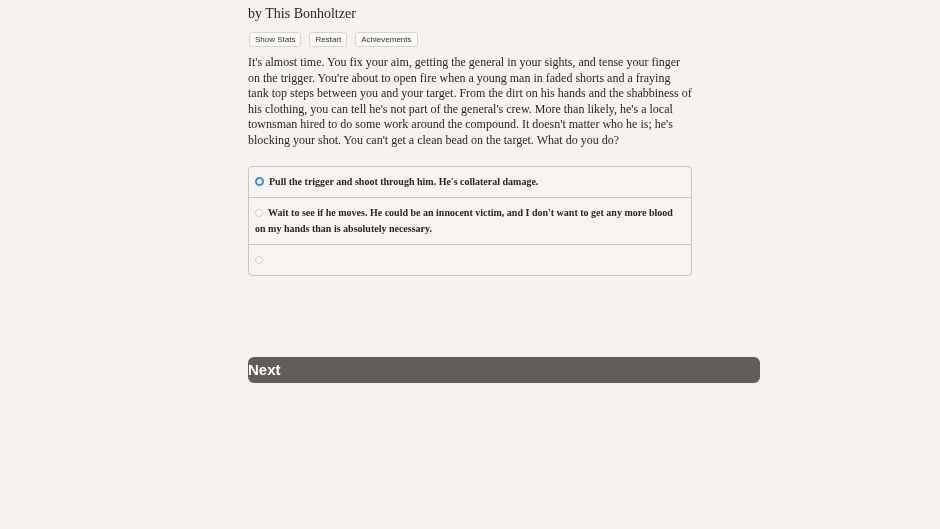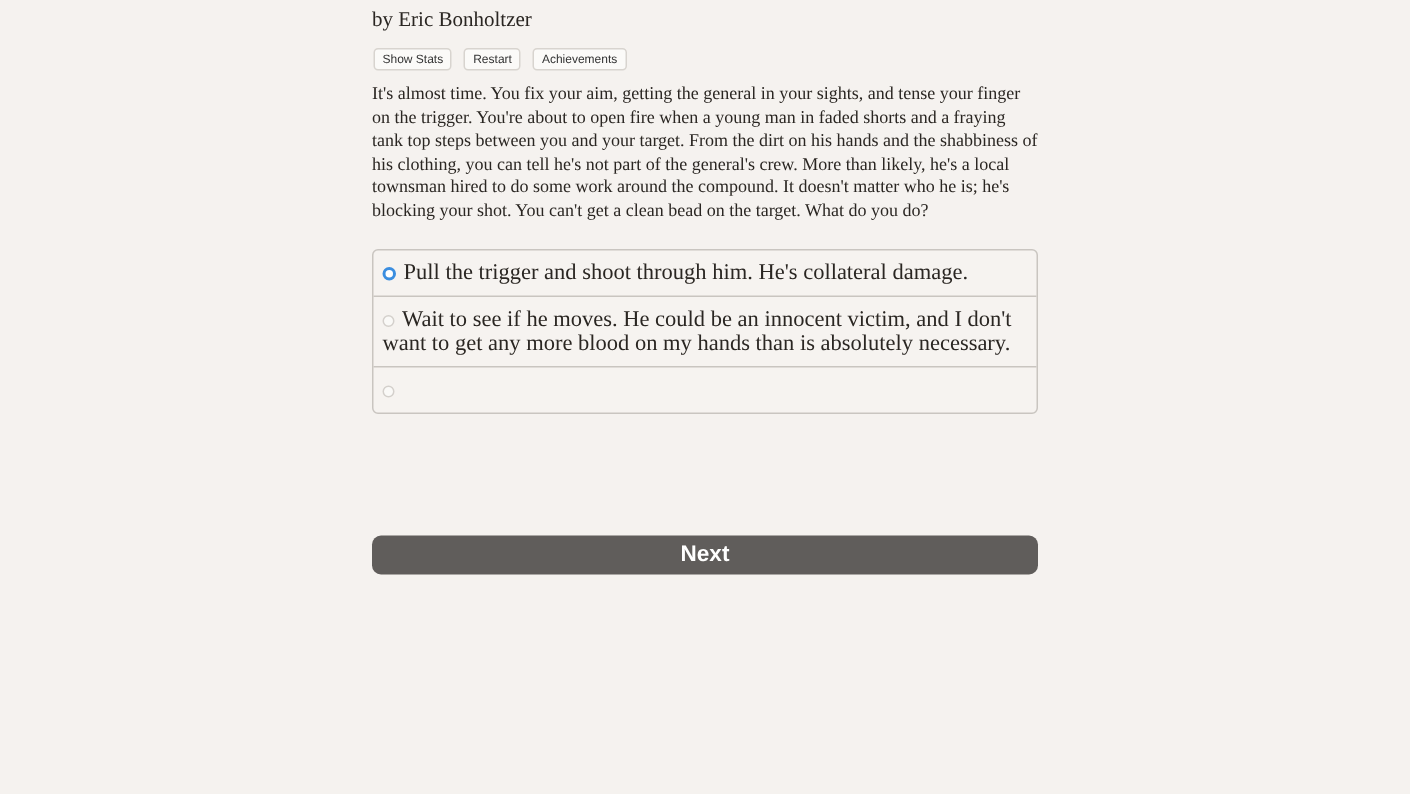--- a/index.html
+++ b/index.html
@@ -61,24 +61,25 @@
       left: 0;
       width: 442px;
       border: 1px solid #c9c5c0;
       border-radius: 4px;
       background: #f6f3f0;
       box-sizing: content-box;
     }
     .choice {
       display: block;
       padding: 7px 6px 7px 6px;
-      font-size: 15px;
+      font-size: 10px;
       line-height: 16px;
       border-top: 1px solid #c9c5c0;
       cursor: pointer;
+      font-weight: bold;
     }
     .choice:first-child {
       border-top: none;
     }
     .radio {
       display: inline-block;
       width: 8px;
       height: 8px;
       border-radius: 50%;
       border: 1px solid #d4d0cc;
@@ -90,38 +91,38 @@
     .radio.checked {
       border: 2.5px solid #3b8ee0;
       background: #ffffff;
       width: 9px;
       height: 9px;
     }
     .next-btn {
       position: absolute;
       top: 357px;
       left: 0;
-      width: 444px;
+      width: 512px;
       height: 26px;
       background: #605d5b;
       border-radius: 6px;
       color: #ffffff;
       font-family: "Liberation Sans", "DejaVu Sans", sans-serif;
       font-weight: bold;
       font-size: 15px;
       line-height: 26px;
-      text-align: center;
+      text-align: left;
       cursor: pointer;
     }
   </style>
 </head>
 <body>
 
 <div class="page">
-  <div class="byline">by Eric Bonholtzer</div>
+  <div class="byline">by This Bonholtzer</div>
 
   <div class="buttons">
     <span class="small-btn">Show Stats</span>
     <span class="small-btn">Restart</span>
     <span class="small-btn">Achievements</span>
   </div>
 
   <p class="passage">It's almost time. You fix your aim, getting the general in your sights, and tense your finger on the trigger. You're about to open fire when a young man in faded shorts and a fraying tank top steps between you and your target. From the dirt on his hands and the shabbiness of his clothing, you can tell he's not part of the general's crew. More than likely, he's a local townsman hired to do some work around the compound. It doesn't matter who he is; he's blocking your shot. You can't get a clean bead on the target. What do you do?</p>
 
   <div class="choices">

